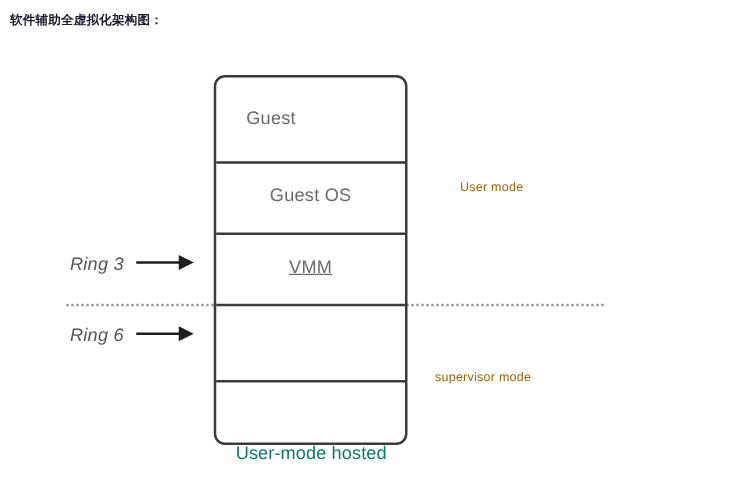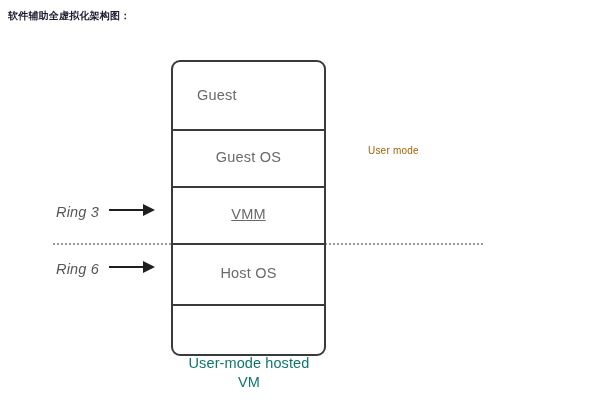--- a/index.html
+++ b/index.html
@@ -197,23 +197,20 @@
     </div>
 
     <div class="layer" id="layer-guest-os">
       <span class="layer-text">Guest OS</span>
     </div>
 
     <div class="layer" id="layer-vmm">
       <span class="layer-text">VMM</span>
     </div>
 
-    <div class="layer" id="layer-host-os">
-      <span class="layer-text">Host OS</span>
-    </div>
 
 
     <div class="divider" id="divider-1"></div>
     <div class="divider" id="divider-2"></div>
     <div class="divider" id="divider-3"></div>
     <div class="divider" id="divider-4"></div>
   </div>
 
   <div class="ring-row" id="ring-row-3">
     <span class="ring-label">Ring 3</span>
@@ -226,19 +223,19 @@
   <div class="ring-row" id="ring-row-0">
     <span class="ring-label">Ring 6</span>
     <span class="ring-arrow">
       <span class="shaft"></span>
       <span class="head"></span>
     </span>
   </div>
 
   <div class="mode-label" id="mode-user">User mode</div>
 
+  <div class="mode-label" id="mode-supervisor">supervisor mode</div>
 
   <div id="caption">
     <span>User-mode hosted</span>
-    <span class="cap-line-2">VM</span>
   </div>
 
 </div>
 
 </body></html>

